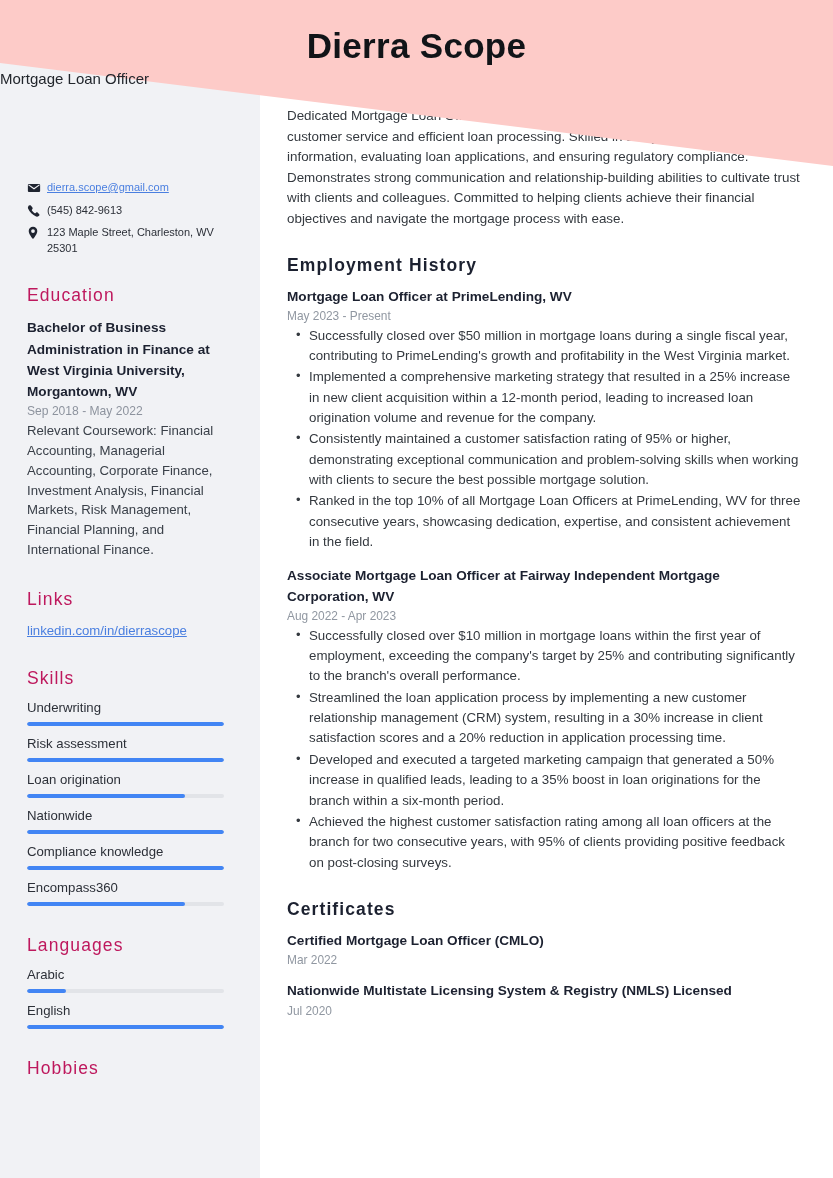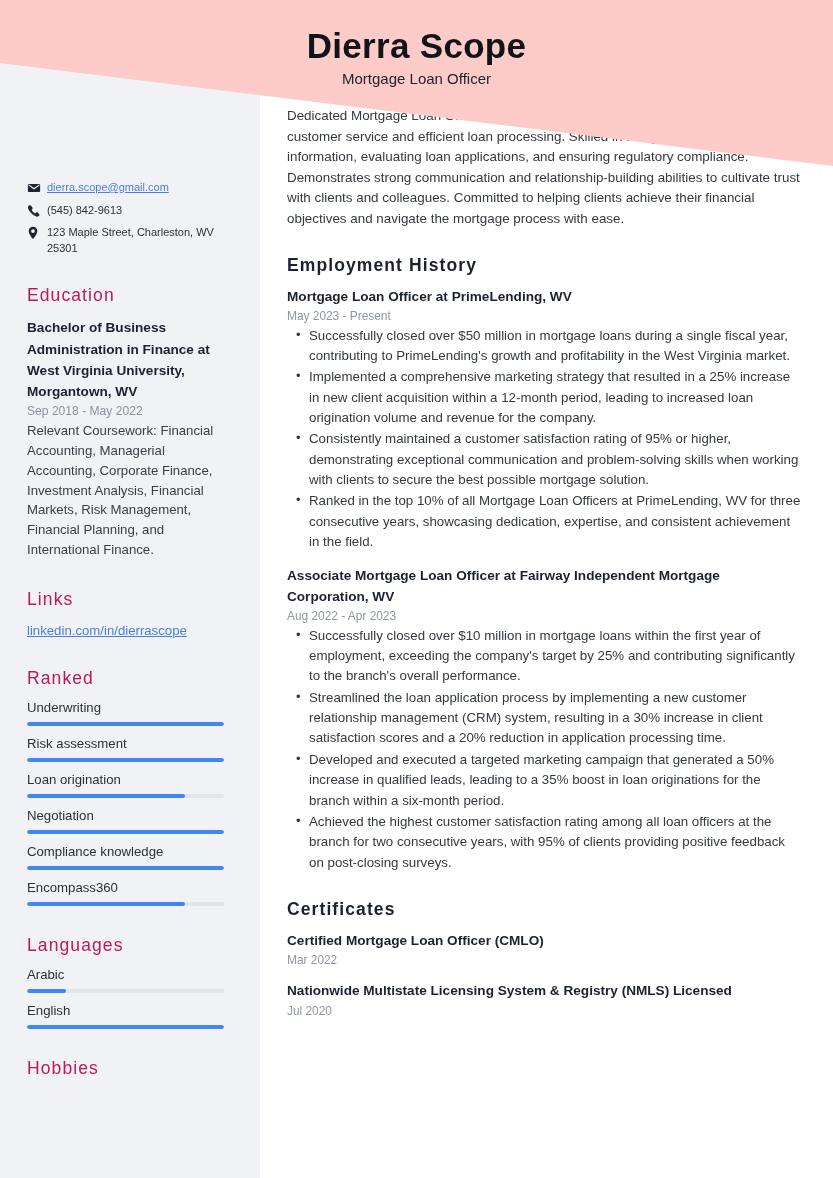--- a/index.html
+++ b/index.html
@@ -65,21 +65,21 @@
     font-size: 35px;
     font-weight: bold;
     letter-spacing: 0.3px;
     color: #111418;
   }
   .job-title {
     position: absolute;
     top: 70px;
     left: 0;
     width: 833px;
-    text-align: center;
+    text-align: left;
     font-size: 15px;
     color: #22262c;
   }
 
   
   .contact-list { margin: 0; }
   .contact-row {
     display: flex;
     align-items: flex-start;
     margin-bottom: 7px;
@@ -322,42 +322,42 @@
           </div>
         </div>
     </div>
 
     <div>
       <div class="side-heading">Links</div>
       <div id="links-container"><a class="link" href="#" style="font-size: 13.2px; display: inline-block;">linkedin.com/in/dierrascope</a></div>
     </div>
 
     <div>
-      <div class="side-heading">Ranked</div>
+      <div class="side-heading">Skills</div>
       <div id="skills-container">
           <div class="bar-item">
             <div class="bar-label">Underwriting</div>
             <div class="bar-track">
               <div class="bar-fill" style="width: 100%;"></div>
             </div>
           </div>
           <div class="bar-item">
             <div class="bar-label">Risk assessment</div>
             <div class="bar-track">
               <div class="bar-fill" style="width: 100%;"></div>
             </div>
           </div>
           <div class="bar-item">
             <div class="bar-label">Loan origination</div>
             <div class="bar-track">
               <div class="bar-fill" style="width: 80%;"></div>
             </div>
           </div>
           <div class="bar-item">
-            <div class="bar-label">Negotiation</div>
+            <div class="bar-label">Nationwide</div>
             <div class="bar-track">
               <div class="bar-fill" style="width: 100%;"></div>
             </div>
           </div>
           <div class="bar-item">
             <div class="bar-label">Compliance knowledge</div>
             <div class="bar-track">
               <div class="bar-fill" style="width: 100%;"></div>
             </div>
           </div>

